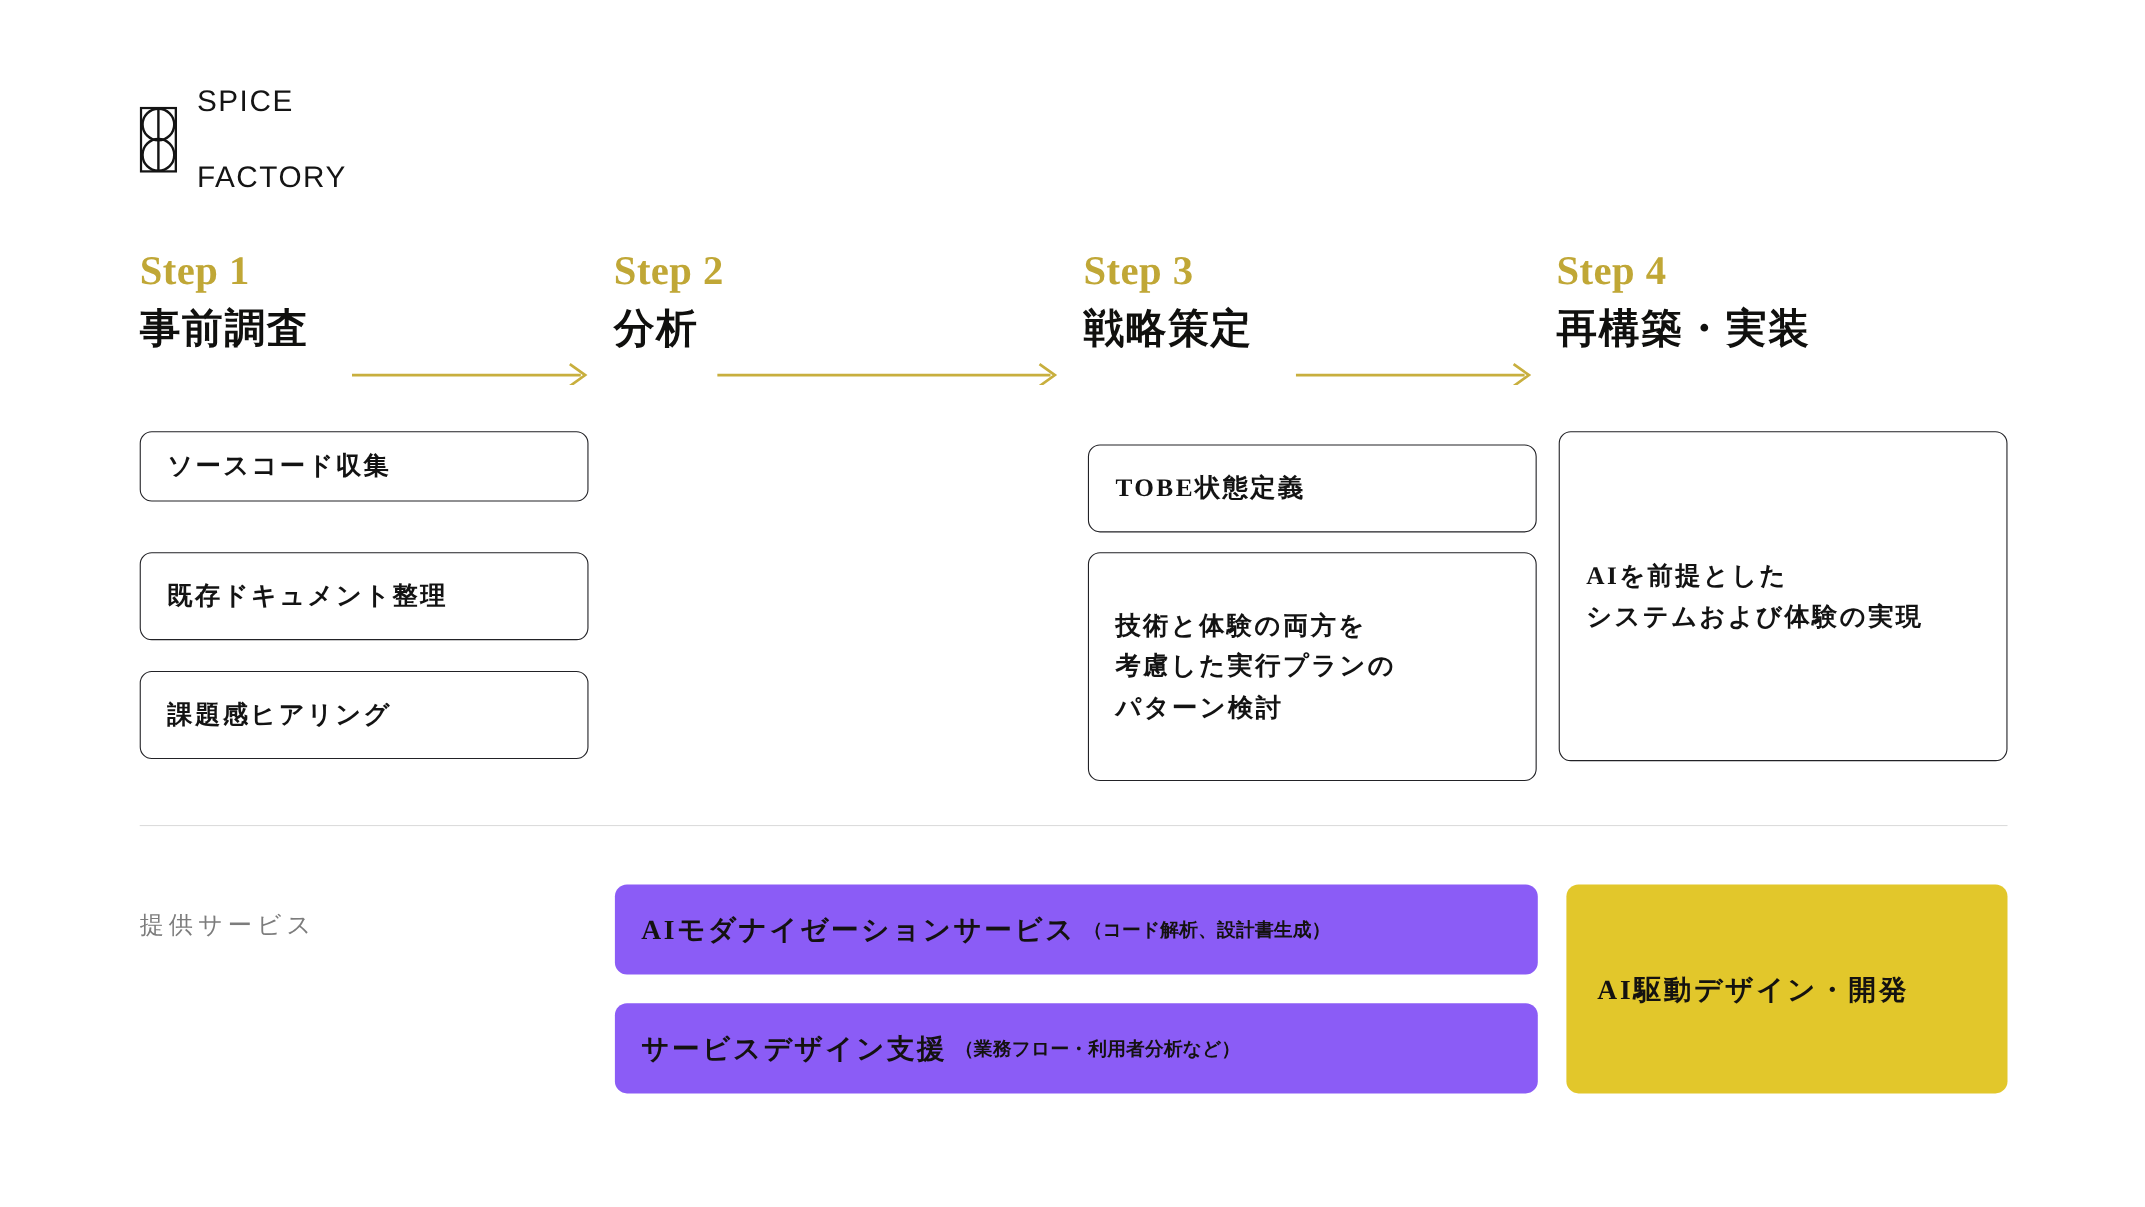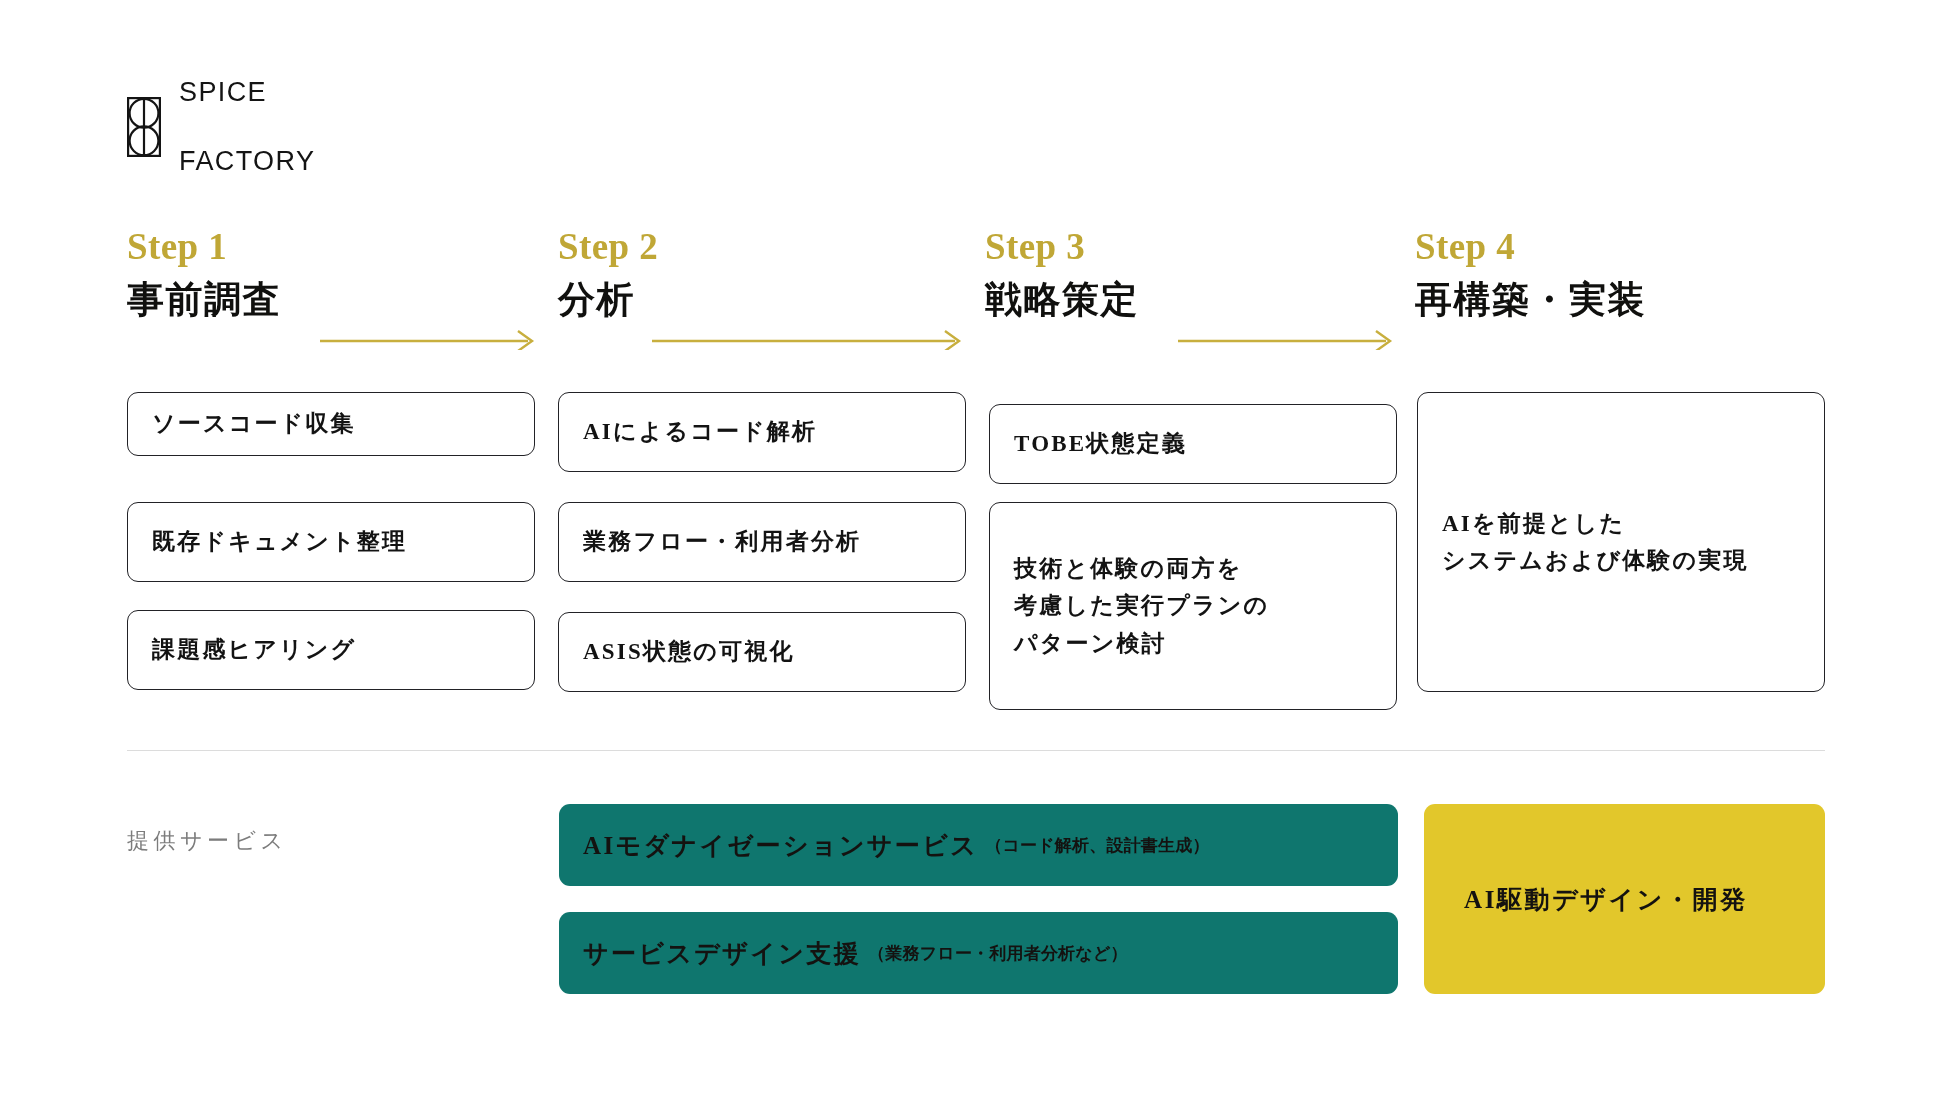--- a/index.html
+++ b/index.html
@@ -133,21 +133,21 @@
     top: 826px;
     font-family: "Liberation Serif", "DejaVu Serif", serif;
     font-size: 22px;
     font-weight: 400;
     color: #7c7c7c;
     letter-spacing: 4.5px;
     white-space: nowrap;
   }
   .svc-bar {
     position: absolute;
-    background: #0f766e;
+    background: #8b5cf6;
     border-radius: 11px;
     display: flex;
     align-items: center;
     padding: 0 24px;
     box-sizing: border-box;
   }
   .svc-main {
     font-family: "Liberation Serif", "DejaVu Serif", serif;
     font-size: 25px;
     font-weight: 700;
@@ -163,21 +163,21 @@
     letter-spacing: 0.2px;
     white-space: nowrap;
     margin-left: 7px;
   }
   #svc-block-right {
     position: absolute;
     background: #e2c72b;
     border-radius: 11px;
     display: flex;
     align-items: center;
-    padding: 0 40px;
+    padding: 0 28px;
     box-sizing: border-box;
   }
   #svc-block-right .svc-main { letter-spacing: 2.6px; }
 </style>
 </head>
 <body>
 
 <div id="canvas">
 
   <div id="logo">
@@ -243,31 +243,20 @@
         <span class="card-text">ソースコード収集</span>
       </div>
       <div class="card" style="top:110px;height:80px;">
         <span class="card-text">既存ドキュメント整理</span>
       </div>
       <div class="card" style="top:218px;height:80px;">
         <span class="card-text">課題感ヒアリング</span>
       </div>
     </div>
 
-    <div class="col" style="left:431px;width:408px;">
-      <div class="card" style="top:0px;height:80px;">
-        <span class="card-text">AIによるコード解析</span>
-      </div>
-      <div class="card" style="top:110px;height:80px;">
-        <span class="card-text">業務フロー・利用者分析</span>
-      </div>
-      <div class="card" style="top:220px;height:80px;">
-        <span class="card-text">ASIS状態の可視化</span>
-      </div>
-    </div>
 
     <div class="col" style="left:862px;width:408px;">
       <div class="card" style="top:12px;height:80px;">
         <span class="card-text">TOBE状態定義</span>
       </div>
       <div class="card" style="top:110px;height:208px;">
         <span class="card-text">技術と体験の両方を
 考慮した実行プランの
 パターン検討</span>
       </div>

